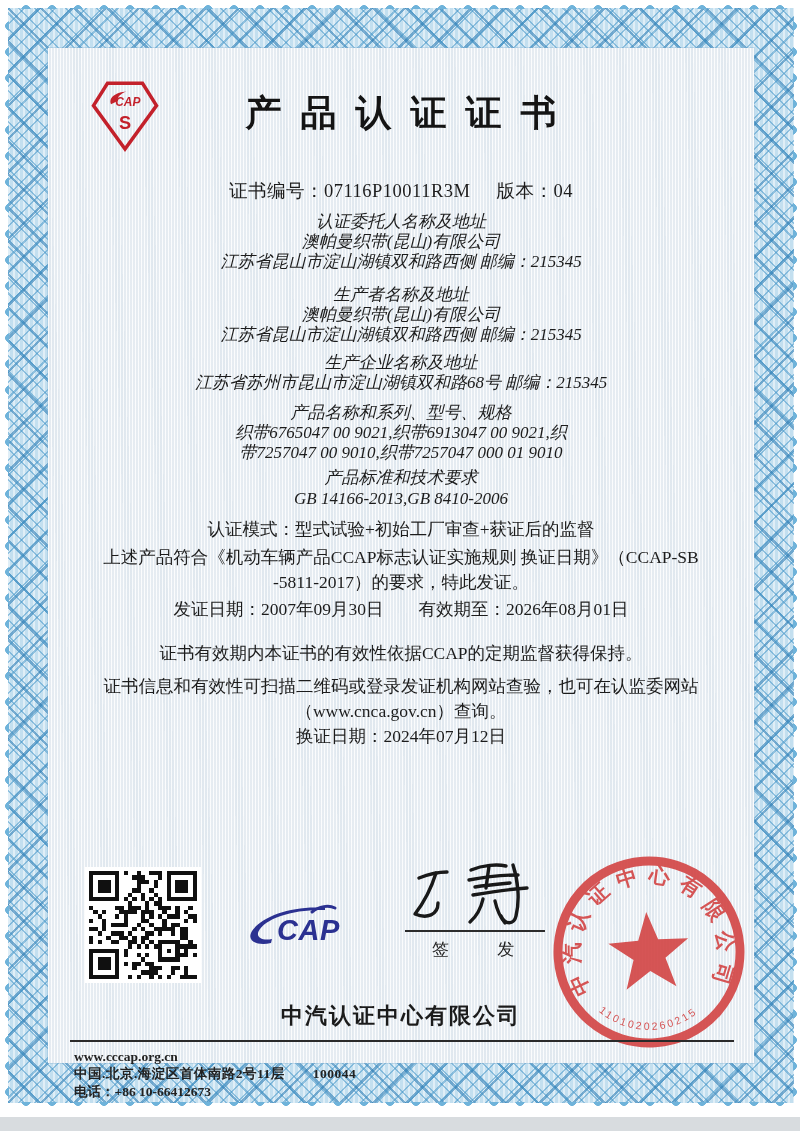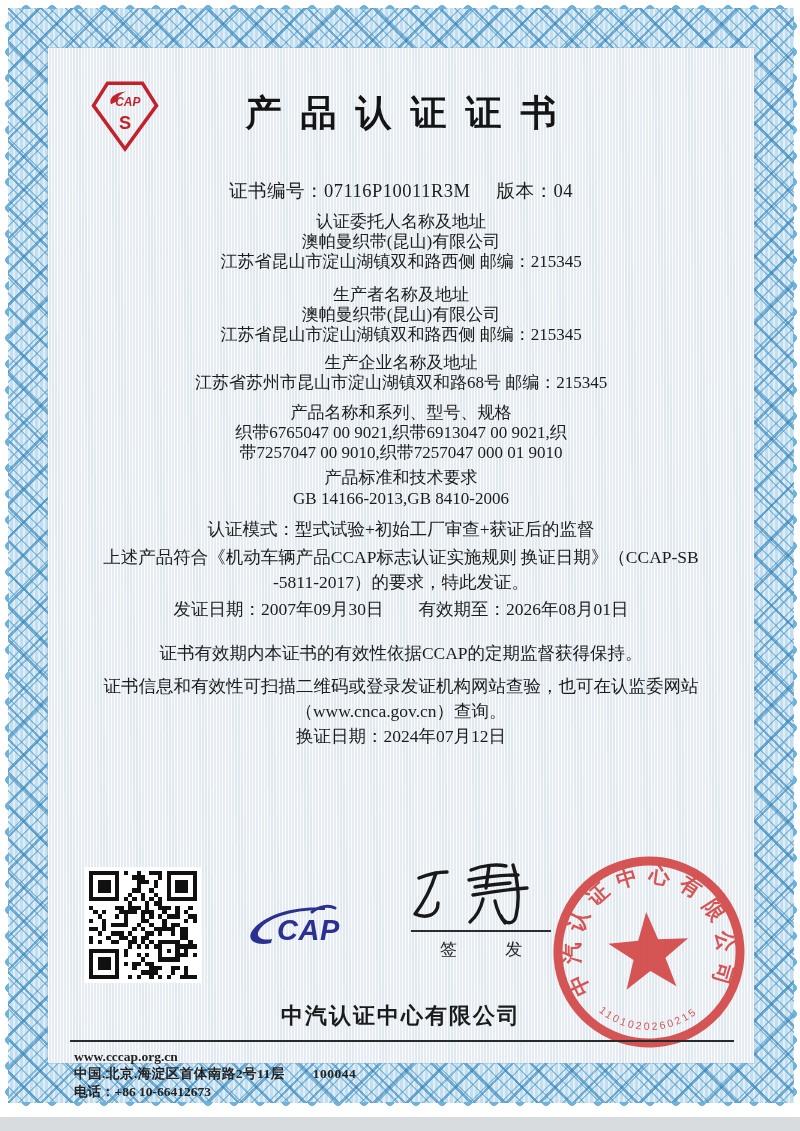--- a/index.html
+++ b/index.html
@@ -44,36 +44,36 @@
   }
   
   .diamond-logo{position:absolute; left:42px; top:28px; width:70px; height:76px;}
   .title{
     margin:44px 0 0 0; line-height:42px; font-size:36px; font-weight:bold; color:#141414;
     letter-spacing:19px; text-indent:19px;
   }
   .cert-line{margin-top:44px; line-height:26px; font-size:18.5px; letter-spacing:.5px;}
   .cert-line .gap{display:inline-block; width:26px;}
   
-  .block{font-size:17px; line-height:20px;}
+  .block{font-size:17px; line-height:20px;font-style:italic;}
   .block div{white-space:nowrap;}
   .m13{margin-top:13px;} .m8{margin-top:8px;} .m10{margin-top:10px;} .m4{margin-top:4px;}
   .g5{line-height:21px;}
   .mode-line{margin-top:10px; font-size:17.5px; line-height:20px;}
   .compliance{margin-top:6px; font-size:17.5px; line-height:25px;}
   .dates-row{margin-top:4px; font-size:17.5px; line-height:20px; display:flex; justify-content:center; gap:35px;}
   .keep-line{margin-top:24px; font-size:17.5px; line-height:20px;}
   .verify{margin-top:11px; font-size:17.5px; line-height:25px;}
   .renewal{margin-top:2px; font-size:17.5px; line-height:20px;}
   
   .qr{position:absolute; left:37px; top:819px; width:116px; height:116px; background:#fff; padding:4px; box-sizing:border-box;
       display:grid; grid-template-columns:repeat(25,1fr); grid-template-rows:repeat(25,1fr);}
   .qr b{display:block;} .qr b.on{background:#101010;}
   .ccap-logo{position:absolute; left:193px; top:852px; width:120px; height:54px;}
-  .sig{position:absolute; left:357px; top:810px; width:152px; text-align:center;}
+  .sig{position:absolute; left:357px; top:810px; width:136px; text-align:center;}
   .sig svg{display:block;}
   .sig-rule{border-top:2px solid #2c2c2c; width:140px; margin:0 auto;}
   .sig-label{margin-top:6px; font-size:17px; letter-spacing:22px; text-indent:22px; color:#222;}
   .seal{position:absolute; left:501px; top:804px; width:200px; height:200px; opacity:.9; transform:rotate(-4deg);}
   
   .footer-name{position:absolute; left:0; right:0; top:953px; font-family:"Liberation Sans","DejaVu Sans",sans-serif;
       font-weight:bold; font-size:22px; letter-spacing:2px; color:#1b1b1b;}
   .footer-rule{position:absolute; left:22px; right:20px; top:992px; border-top:2px solid #2a2a2a;}
   .footer-row{position:absolute; left:26px; right:22px; top:1001px; display:flex; justify-content:space-between;
       align-items:baseline; font-size:13.5px; font-weight:bold; color:#222;flex-direction:column;}

